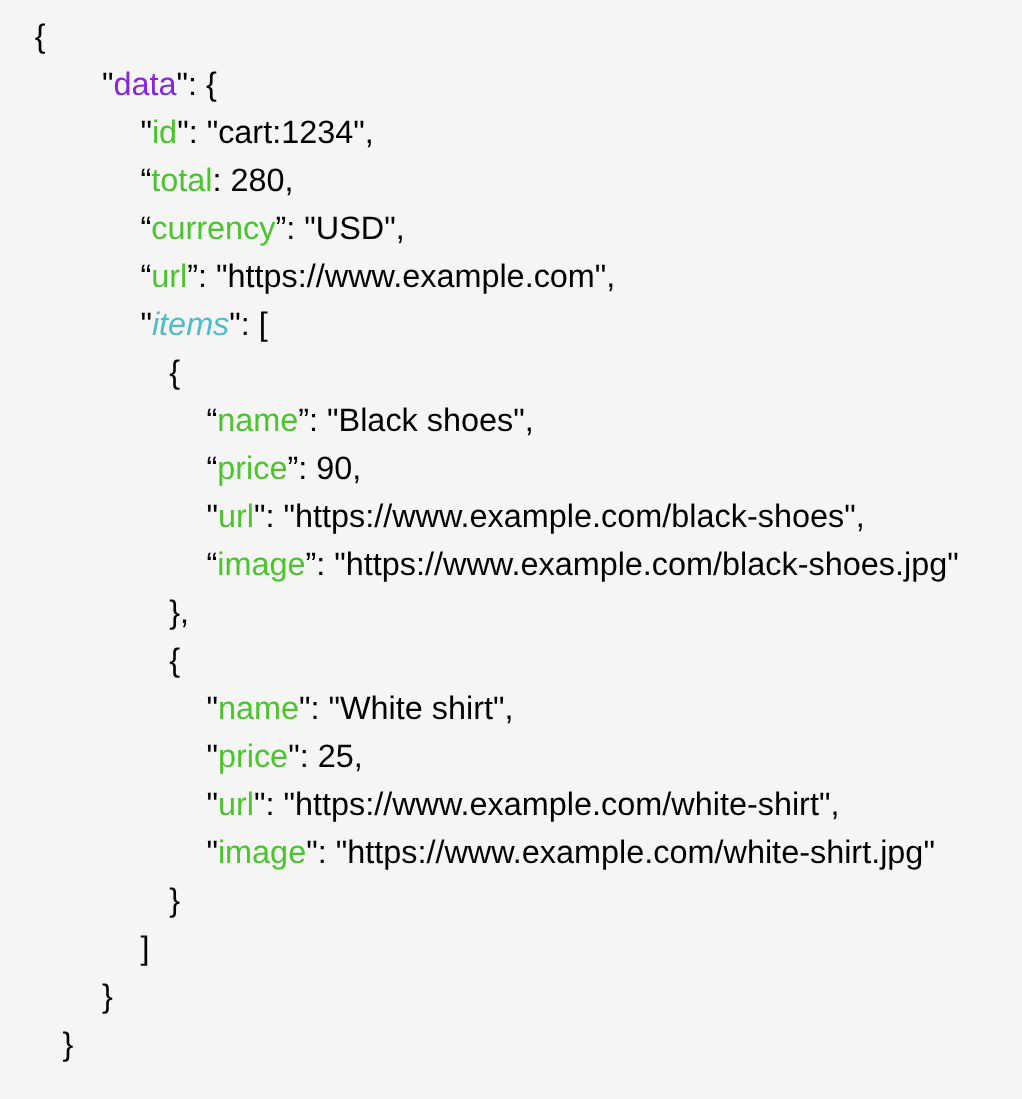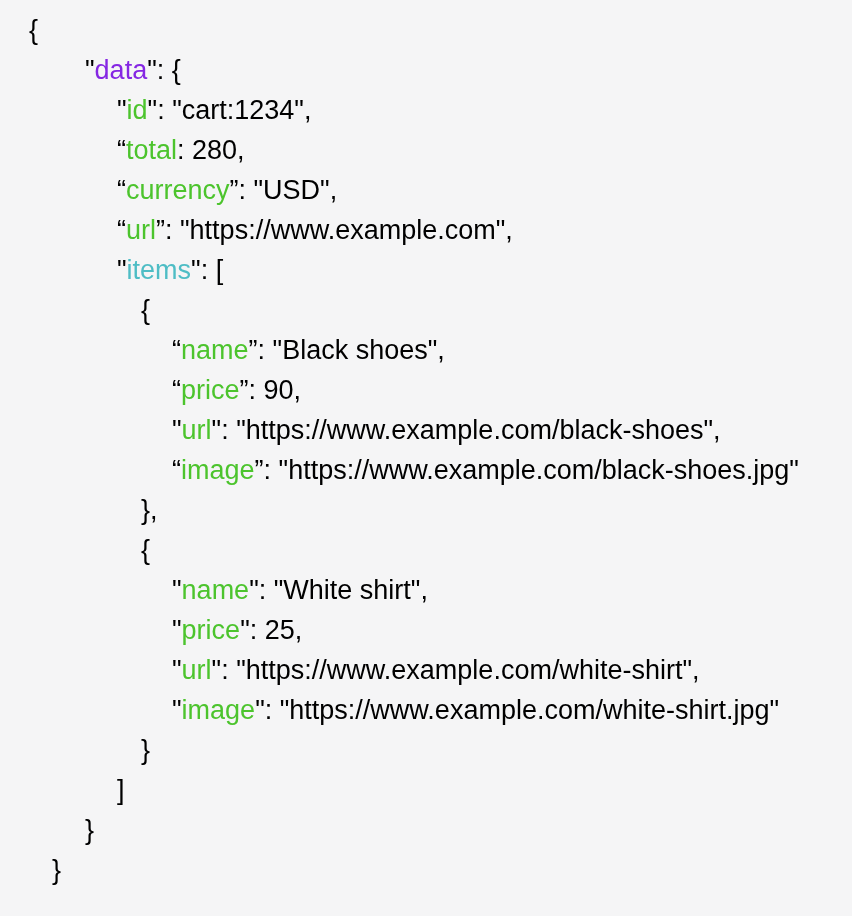--- a/index.html
+++ b/index.html
@@ -35,20 +35,20 @@
     font-weight: 400;
     -webkit-font-smoothing: antialiased;
   }
   .code-line {
     white-space: pre;
     height: 40px;
   }
   .tok-plain  { color: var(--plain); }
   .tok-purple { color: var(--purple); }
   .tok-green  { color: var(--green); }
-  .tok-teal   { color: var(--teal); }
+  .tok-teal   { color: var(--teal); font-style: italic; }
 </style>
 </head>
 <body>
 
 <div class="code-viewer">
   <pre class="code-block"><div class="code-line" style="padding-left: 29px;"><span class="tok-plain">{</span></div><div class="code-line" style="padding-left: 85px;"><span class="tok-plain">"</span><span class="tok-purple">data</span><span class="tok-plain">": {</span></div><div class="code-line" style="padding-left: 117px;"><span class="tok-plain">"</span><span class="tok-green">id</span><span class="tok-plain">": "cart:1234",</span></div><div class="code-line" style="padding-left: 117px;"><span class="tok-plain">“</span><span class="tok-green">total</span><span class="tok-plain">: 280,</span></div><div class="code-line" style="padding-left: 117px;"><span class="tok-plain">“</span><span class="tok-green">currency</span><span class="tok-plain">”: "USD",</span></div><div class="code-line" style="padding-left: 117px;"><span class="tok-plain">“</span><span class="tok-green">url</span><span class="tok-plain">”: "https://www.example.com",</span></div><div class="code-line" style="padding-left: 117px;"><span class="tok-plain">"</span><span class="tok-teal">items</span><span class="tok-plain">": [</span></div><div class="code-line" style="padding-left: 141px;"><span class="tok-plain">{</span></div><div class="code-line" style="padding-left: 172px;"><span class="tok-plain">“</span><span class="tok-green">name</span><span class="tok-plain">”: "Black shoes",</span></div><div class="code-line" style="padding-left: 172px;"><span class="tok-plain">“</span><span class="tok-green">price</span><span class="tok-plain">”: 90,</span></div><div class="code-line" style="padding-left: 172px;"><span class="tok-plain">"</span><span class="tok-green">url</span><span class="tok-plain">": "https://www.example.com/black-shoes",</span></div><div class="code-line" style="padding-left: 172px;"><span class="tok-plain">“</span><span class="tok-green">image</span><span class="tok-plain">”: "https://www.example.com/black-shoes.jpg"</span></div><div class="code-line" style="padding-left: 141px;"><span class="tok-plain">},</span></div><div class="code-line" style="padding-left: 141px;"><span class="tok-plain">{</span></div><div class="code-line" style="padding-left: 172px;"><span class="tok-plain">"</span><span class="tok-green">name</span><span class="tok-plain">": "White shirt",</span></div><div class="code-line" style="padding-left: 172px;"><span class="tok-plain">"</span><span class="tok-green">price</span><span class="tok-plain">": 25,</span></div><div class="code-line" style="padding-left: 172px;"><span class="tok-plain">"</span><span class="tok-green">url</span><span class="tok-plain">": "https://www.example.com/white-shirt",</span></div><div class="code-line" style="padding-left: 172px;"><span class="tok-plain">"</span><span class="tok-green">image</span><span class="tok-plain">": "https://www.example.com/white-shirt.jpg"</span></div><div class="code-line" style="padding-left: 141px;"><span class="tok-plain">}</span></div><div class="code-line" style="padding-left: 117px;"><span class="tok-plain">]</span></div><div class="code-line" style="padding-left: 85px;"><span class="tok-plain">}</span></div><div class="code-line" style="padding-left: 52px;"><span class="tok-plain">}</span></div></pre>
 </div>
 
 </body></html>

